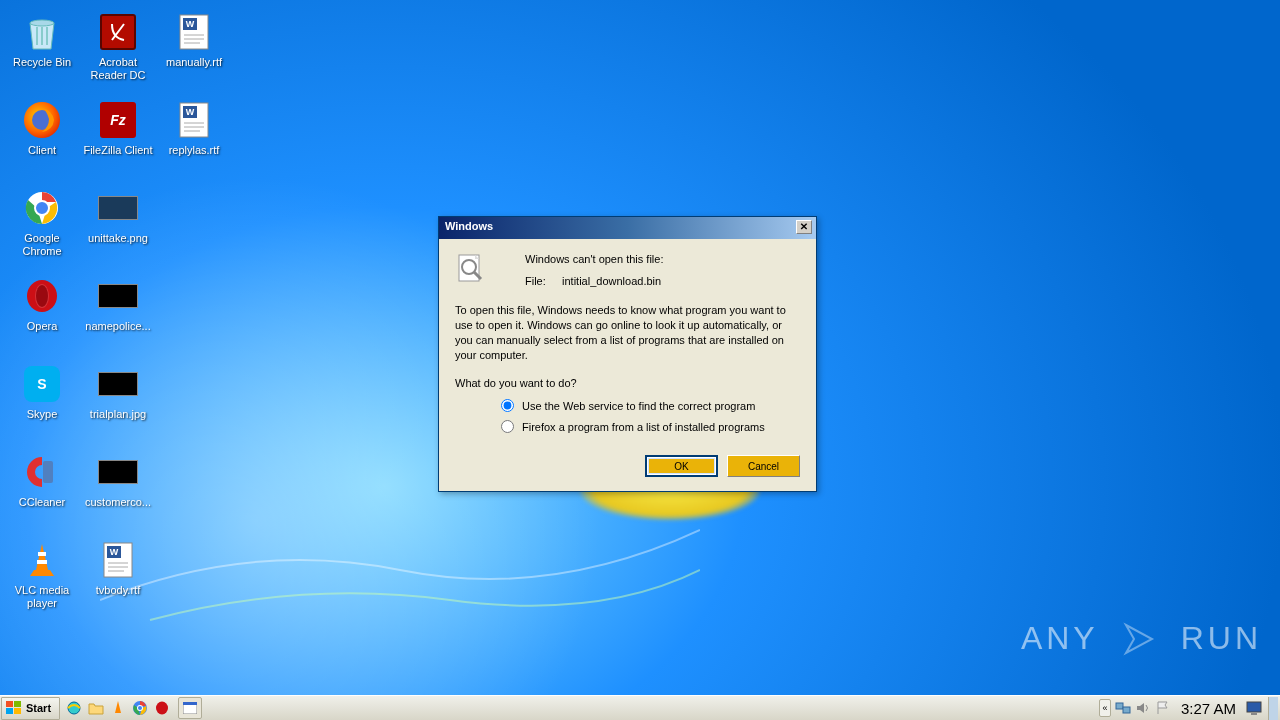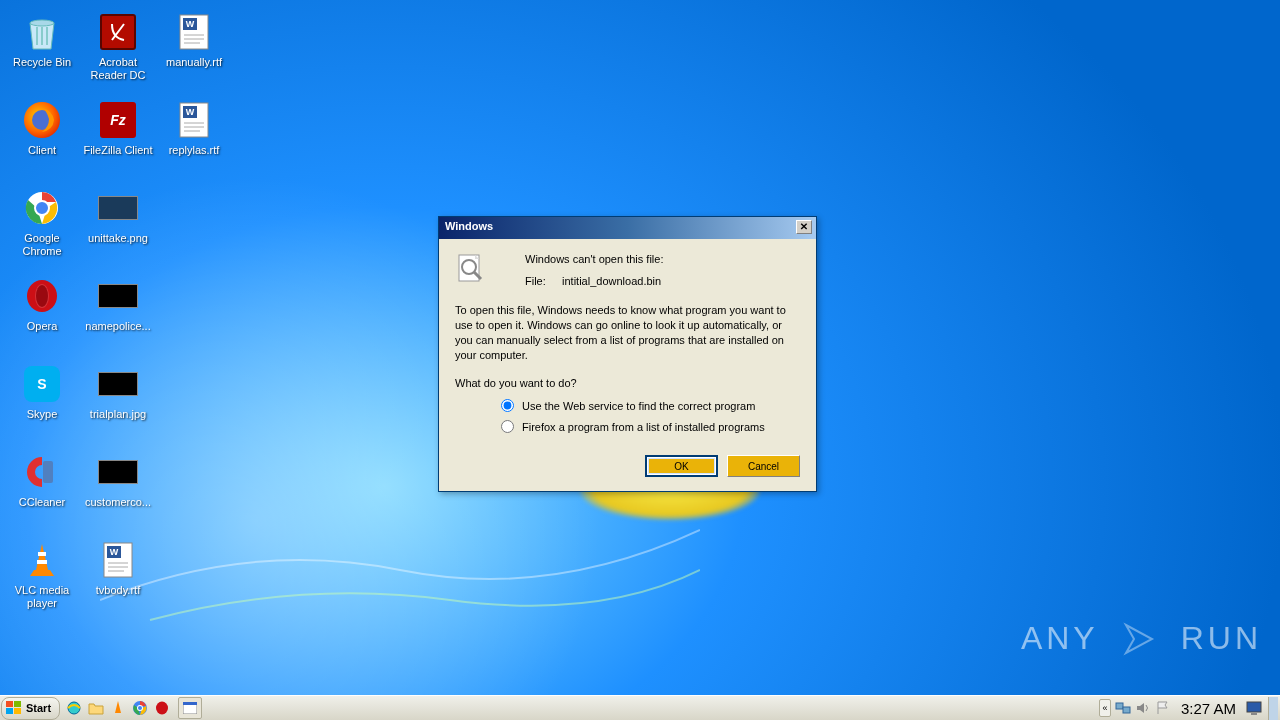--- a/index.html
+++ b/index.html
@@ -72,21 +72,21 @@
 
 
 .taskbar {
   position: absolute; bottom: 0; left: 0; width: 100%; height: 25px;
   background: linear-gradient(to bottom, #f0f0ea 0%, #d8d6c8 100%);
   border-top: 1px solid #fff; display: flex; align-items: center;
 }
 .start-btn {
   height: 23px; padding: 0 8px 0 4px; margin-left: 1px;
   background: linear-gradient(to bottom, #f5f5ef, #d8d6c8);
-  border: 1px solid #b0ad98; border-radius: 8px;
+  border: 1px solid #b0ad98; border-radius: 1px;
   display: flex; align-items: center; cursor: pointer; font-size: 11px; font-weight: bold;
 }
 .start-btn .win-flag { width: 16px; height: 14px; margin-right: 4px; }
 .quick-launch { display: flex; align-items: center; margin-left: 4px; gap: 2px; }
 .ql-icon { width: 20px; height: 20px; display: flex; align-items: center; justify-content: center; cursor: pointer; }
 .taskbar-task { width: 24px; height: 22px; margin-left: 6px; background: #e8e5d8; border: 1px solid #b0ad98; border-radius: 2px; display: flex; align-items: center; justify-content: center; cursor:pointer; }
 .systray { margin-left: auto; display: flex; align-items: center; height: 100%; padding-right: 2px; gap: 4px; }
 .systray-chevron { width: 12px; height: 18px; border: 1px solid #b0ad98; border-radius: 2px; font-size: 9px; text-align: center; line-height: 16px; cursor: pointer; background: #f0f0ea; }
 .systray-icon { width: 16px; height: 16px; cursor: pointer; }
 .systray-clock { font-size: 15px; padding: 0 6px; }

